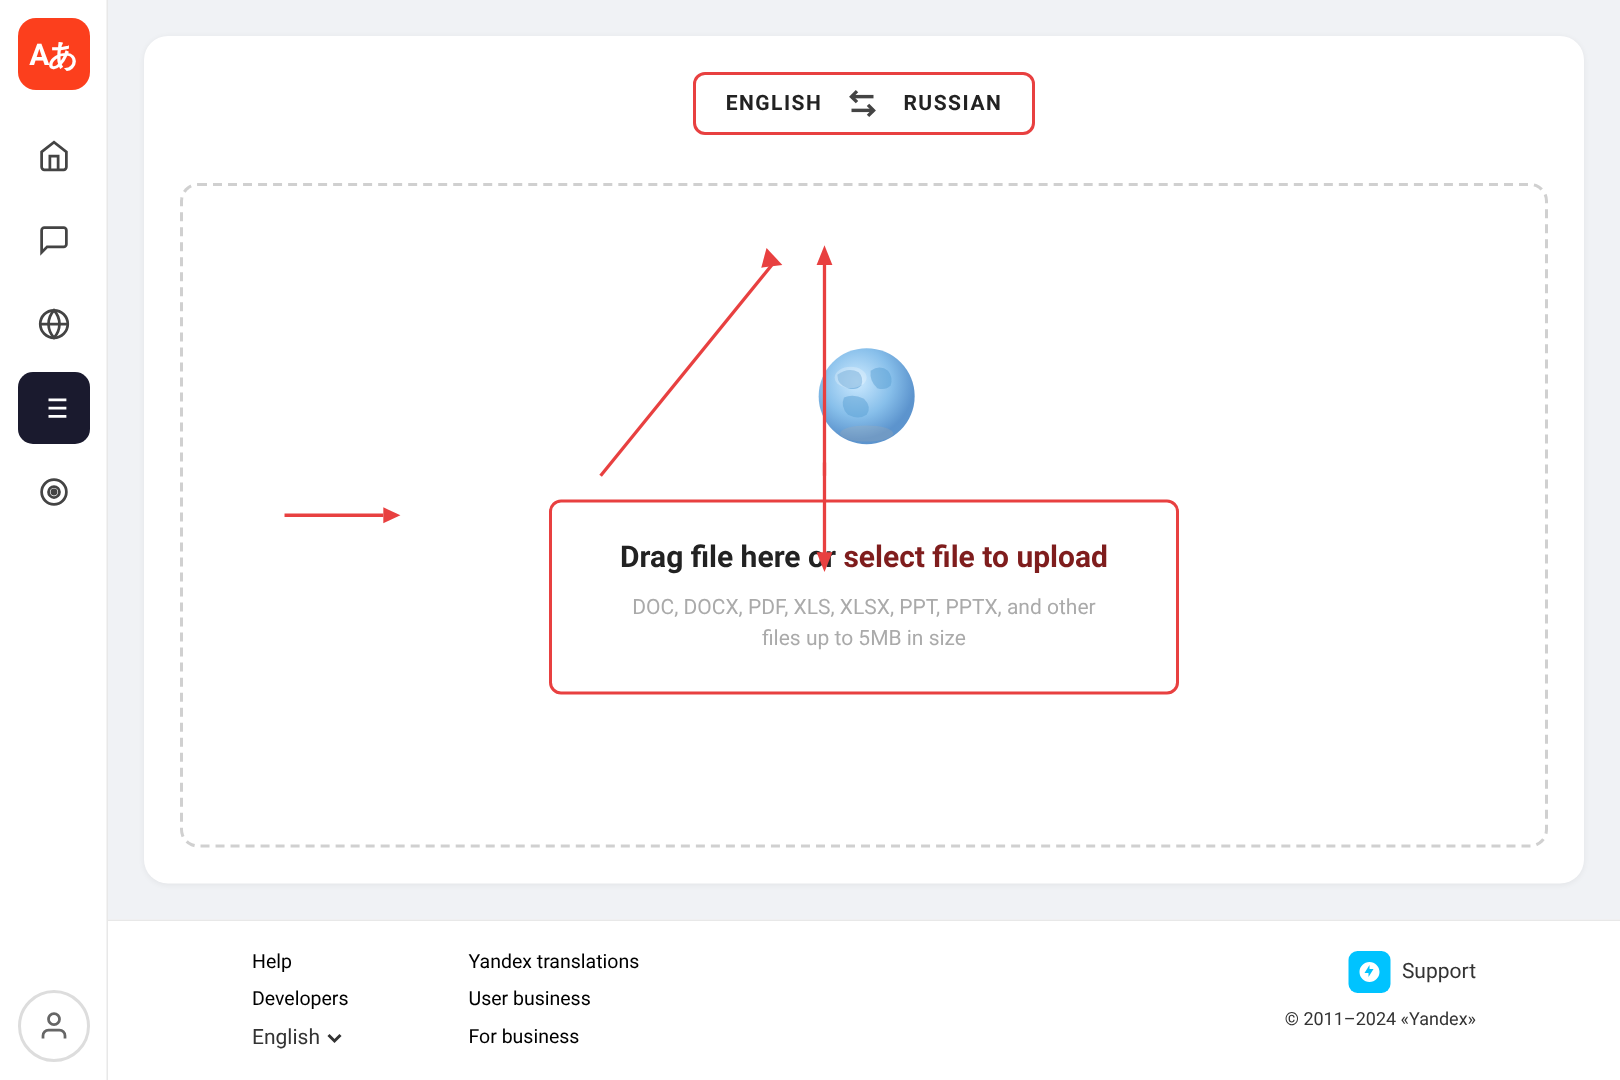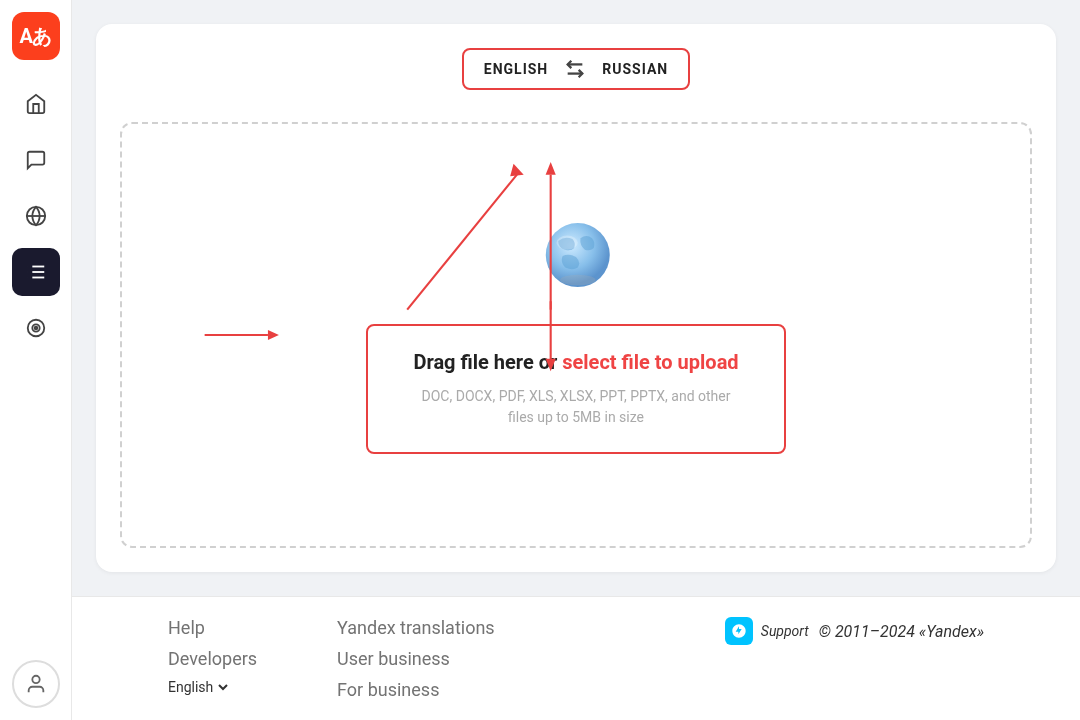--- a/index.html
+++ b/index.html
@@ -171,21 +171,21 @@
     }
 
     .drop-text-main {
       font-size: 20px;
       font-weight: 700;
       color: #222;
       margin-bottom: 12px;
     }
 
     .drop-text-link {
-      color: #ef4444;
+      color: #7f1d1d;
     }
 
     .drop-text-sub {
       font-size: 14px;
       color: #aaa;
       line-height: 1.5;
     }
 
     
     .footer {
@@ -197,42 +197,41 @@
       align-items: flex-start;
     }
 
     .footer-col {
       display: flex;
       flex-direction: column;
       gap: 10px;
     }
 
     .footer-link {
-      font-size: 18px;
-      color: #737373;
+      font-size: 13px;
+      color: #000000;
       cursor: pointer;
       text-decoration: none;
     }
 
     .footer-lang {
       display: flex;
       align-items: center;
       gap: 4px;
       font-size: 14px;
       color: #333;
       cursor: pointer;
     }
 
     .footer-col-right {
       margin-left: auto;
       display: flex;
-      flex-direction: row;
+      flex-direction: column;
       gap: 10px;
-      align-items: center;
-      font-style: italic;
+      align-items: flex-end;
     }
 
     .support-btn {
       display: flex;
       align-items: center;
       gap: 8px;
       font-size: 14px;
       color: #333;
       cursor: pointer;
     }
@@ -246,21 +245,21 @@
       align-items: center;
       justify-content: center;
     }
 
     .support-icon svg {
       width: 16px;
       height: 16px;
     }
 
     .copyright {
-      font-size: 16px;
+      font-size: 12px;
       color: #333;
     }
   </style>
 </head>
 <body>
 
 <div class="layout">
 
   <aside class="sidebar">
     <div class="sidebar-logo">

